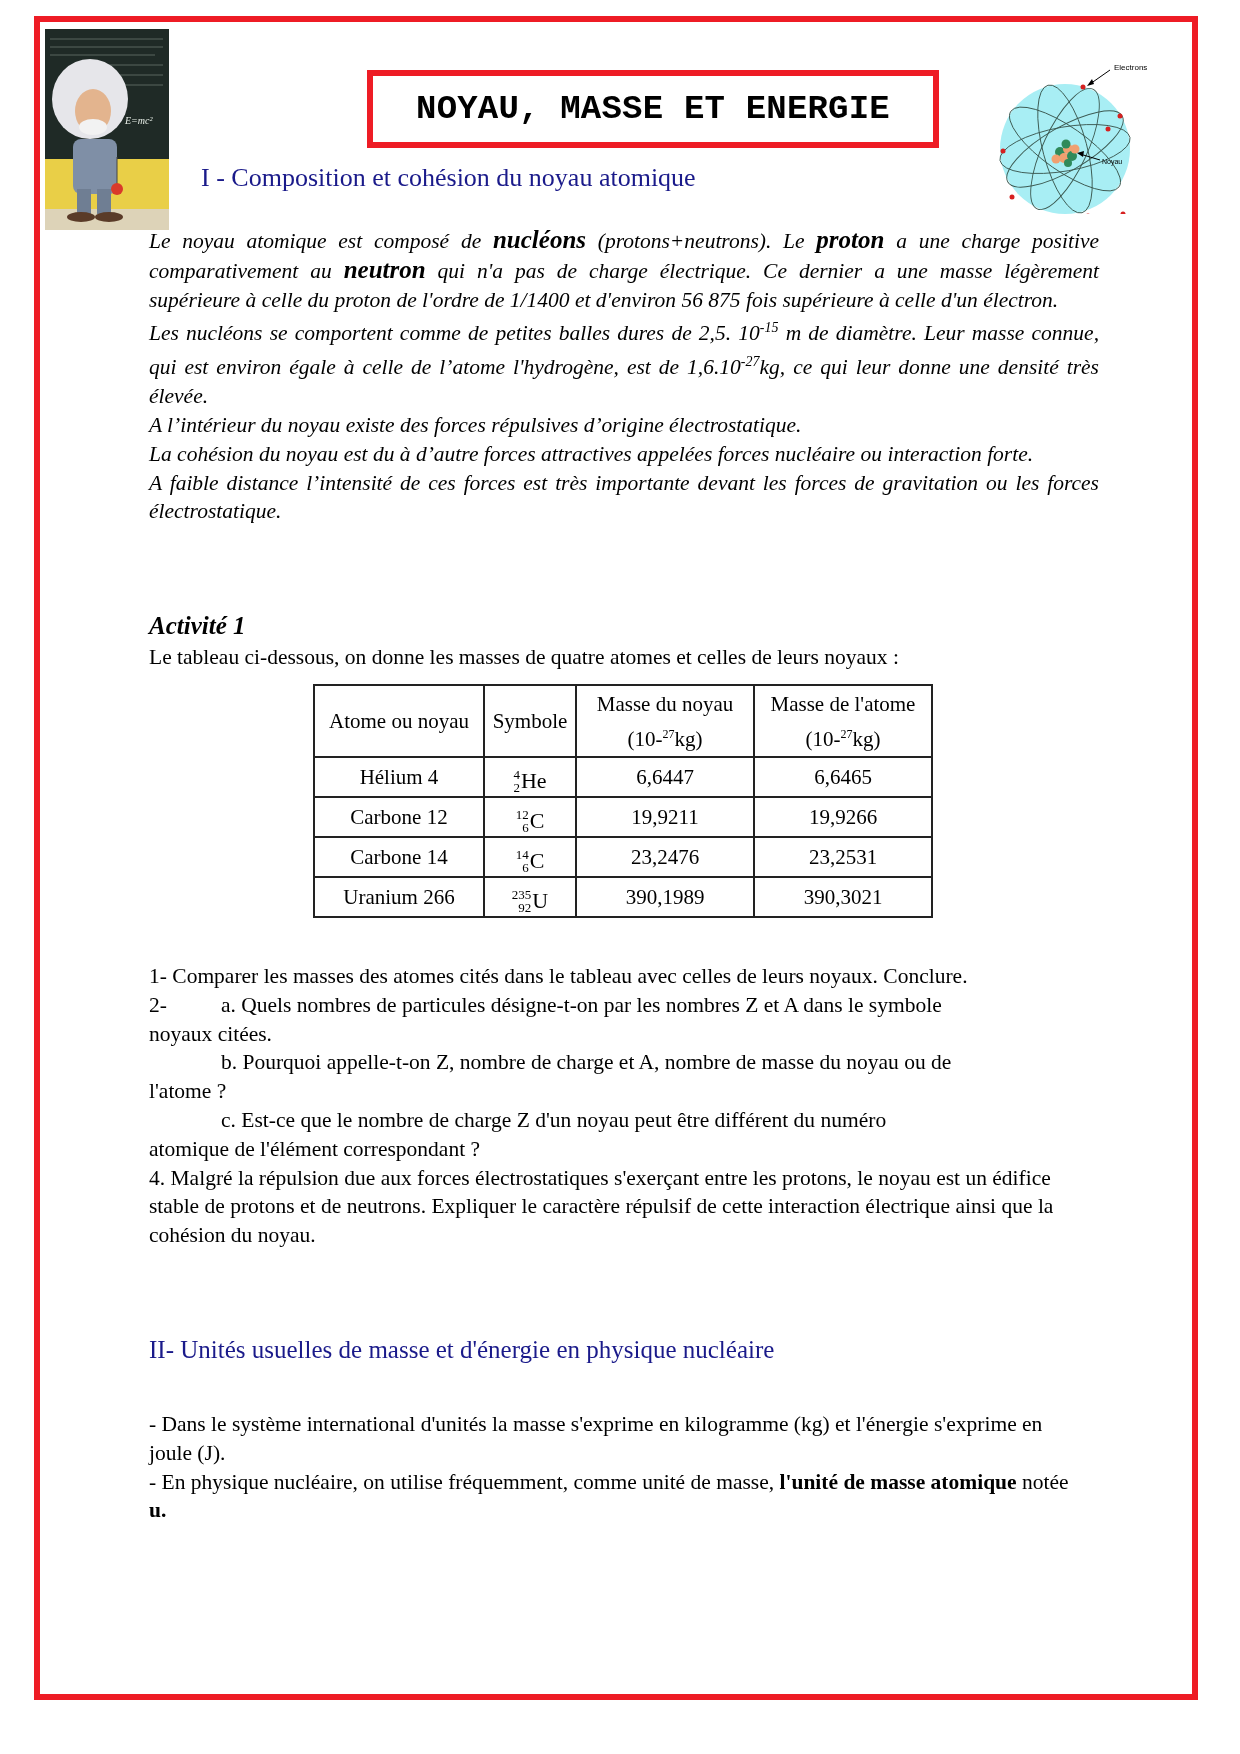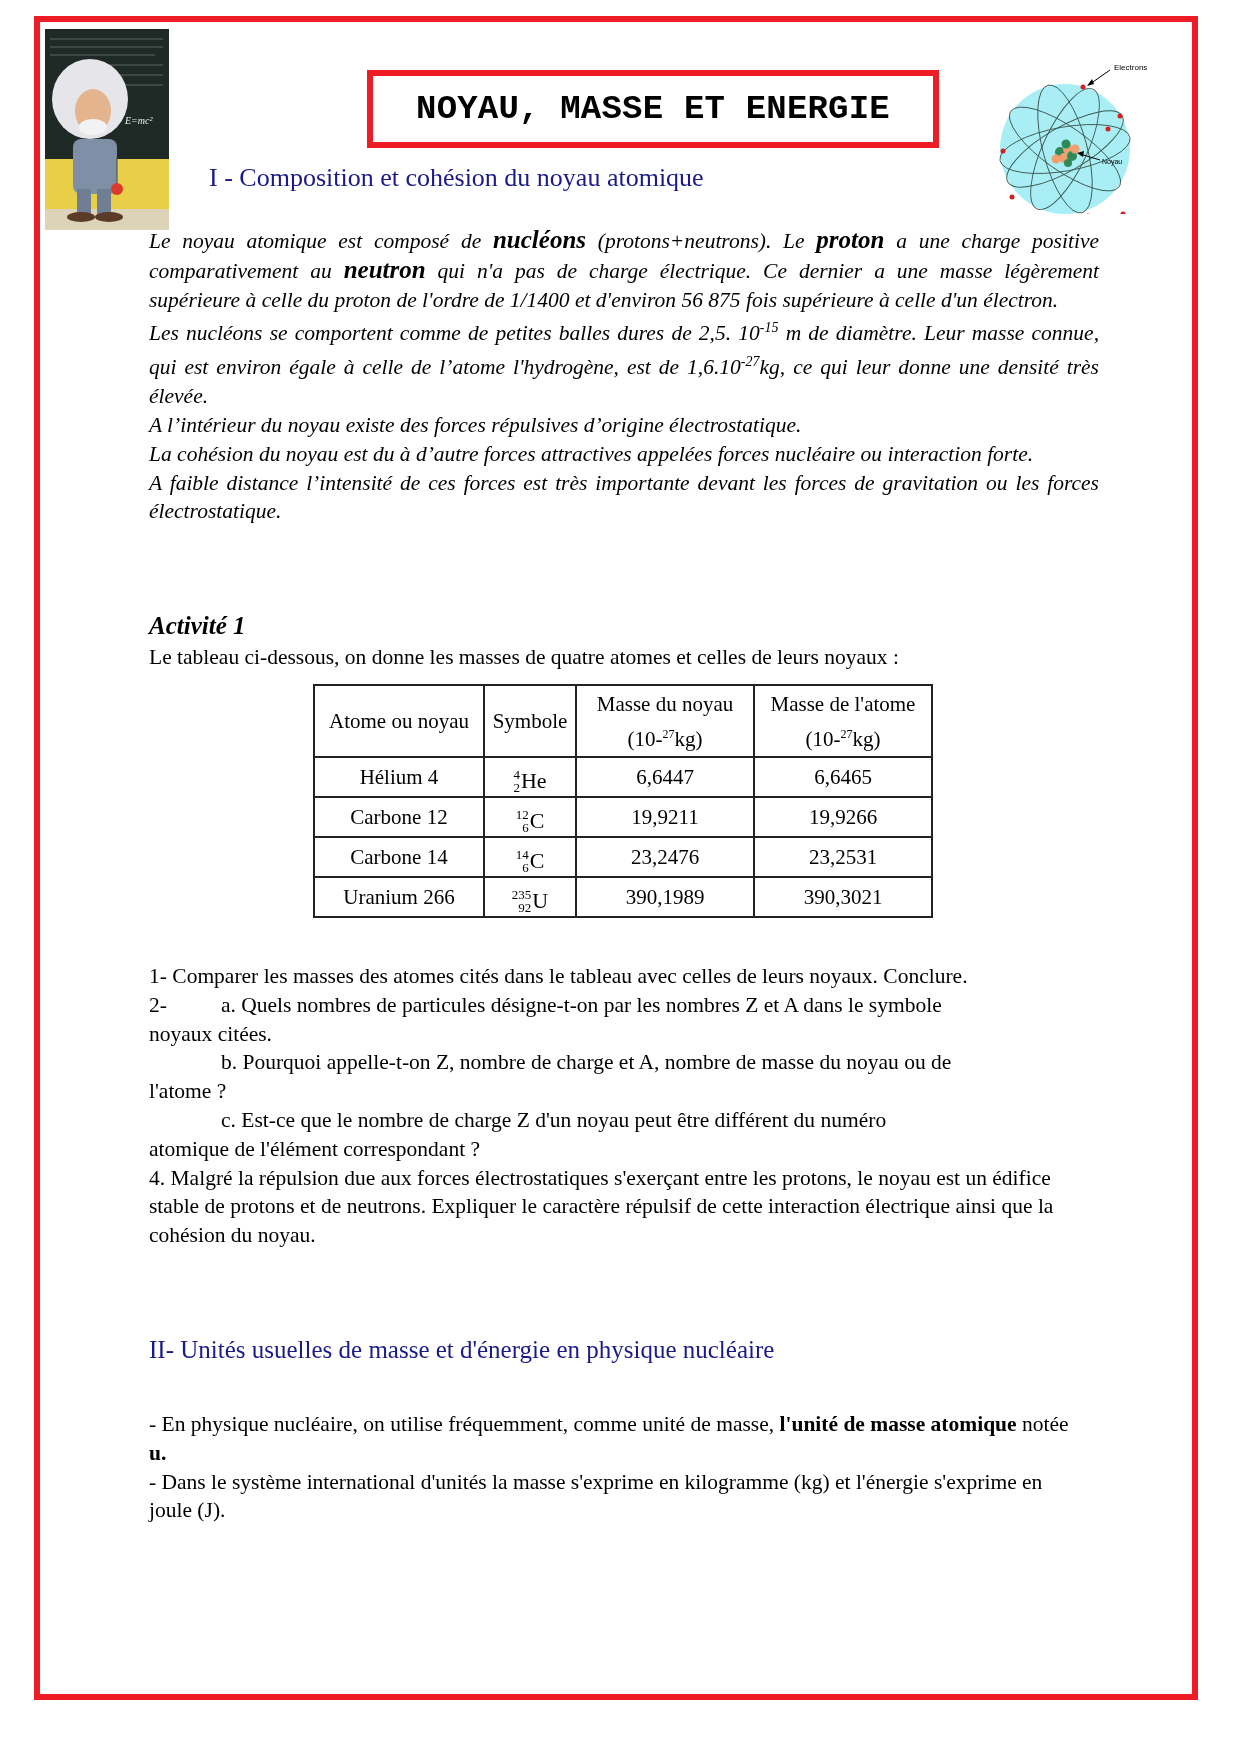--- a/index.html
+++ b/index.html
@@ -96,21 +96,21 @@
     <line x1="120" y1="106" x2="100" y2="100" stroke="#000" stroke-width="1"></line>
     <polygon points="97,99 104,97 103,103" fill="#000"></polygon>
     <text x="122" y="110" font-size="7" font-family="Liberation Sans, sans-serif">Noyau</text>
   </svg>
 </div>
 
 <div class="title-box">
   <span>NOYAU, MASSE ET ENERGIE</span>
 </div>
 
-<div class="h-section" style="left:209px; top:163px;">I - Composition et cohésion du noyau atomique</div>
+<div class="h-section" style="left:201px; top:163px;">I - Composition et cohésion du noyau atomique</div>
 
 <div class="intro" id="intro">
     <p><span>Le noyau atomique est composé de </span><b class="big">nucléons</b><span> (protons+neutrons). Le </span><b class="big">proton</b><span> a une charge positive comparativement au </span><b class="big">neutron</b><span> qui n'a pas de charge électrique. Ce dernier a une masse légèrement supérieure à celle du proton de l'ordre de 1/1400 et d'environ 56 875 fois supérieure à celle d'un électron.</span></p>
     <p><span>Les nucléons se comportent comme de petites balles dures de 2,5. 10</span><sup style="font-size: 14px;">-15</sup><span> m de diamètre. Leur masse connue, qui est environ égale à celle de l’atome l'hydrogène, est de 1,6.10</span><sup style="font-size: 14px;">-27</sup><span>kg, ce qui leur donne une  densité très élevée.</span></p>
     <p><span>A l’intérieur du noyau existe des forces répulsives d’origine électrostatique.</span></p>
     <p><span>La cohésion du noyau est du à d’autre forces attractives appelées forces nucléaire ou interaction forte.</span></p>
     <p><span>A faible distance l’intensité de ces forces est très importante devant les forces de gravitation ou les forces électrostatique.</span></p>
   </div>
 
 <div class="activite">Activité 1</div>
@@ -189,17 +189,17 @@
   <p>noyaux citées.</p>
   <p class="indent">b. Pourquoi appelle-t-on Z, nombre de charge et A, nombre de masse du noyau ou de</p>
   <p>l'atome ?</p>
   <p class="indent">c. Est-ce que le nombre de charge Z d'un noyau peut être différent du numéro</p>
   <p>atomique de l'élément correspondant ?</p>
   <p>4.  Malgré la répulsion due aux forces électrostatiques s'exerçant entre les protons, le noyau est un édifice stable de protons et de neutrons. Expliquer le caractère répulsif de cette interaction électrique ainsi que la cohésion du noyau.</p>
 </div>
 
 <div class="h-section" style="left:149px; top:1336px; font-size:25px;">II- Unités usuelles de masse et d'énergie en physique nucléaire</div>
 <div class="units">
+  <p>- Dans le système international d'unités la masse s'exprime en kilogramme (kg) et l'énergie s'exprime en joule (J).</p>
   <p>
     <span>- En physique nucléaire, on utilise fréquemment, comme unité de masse, </span><b>l'unité de masse atomique</b><span> notée </span><b>u.</b>
   </p>
-  <p>- Dans le système international d'unités la masse s'exprime en kilogramme (kg) et l'énergie s'exprime en joule (J).</p>
 </div>
 
 </body></html>

